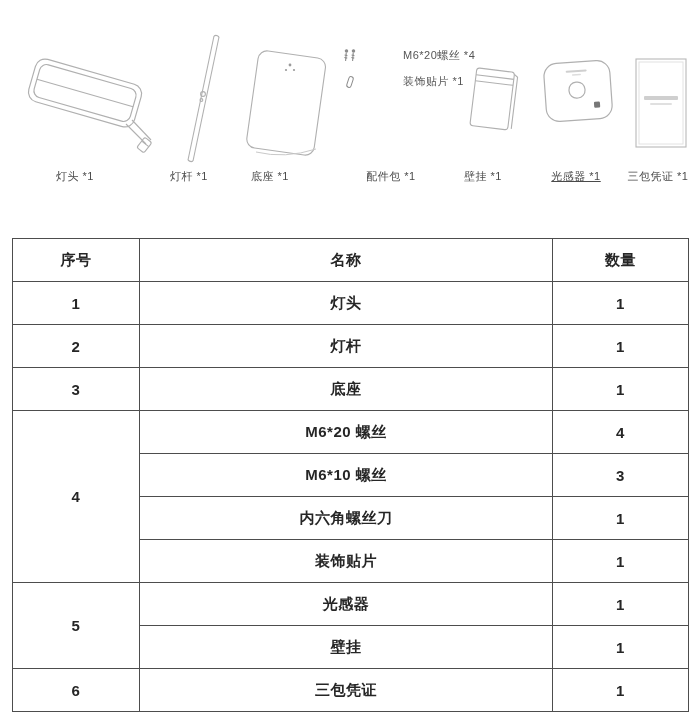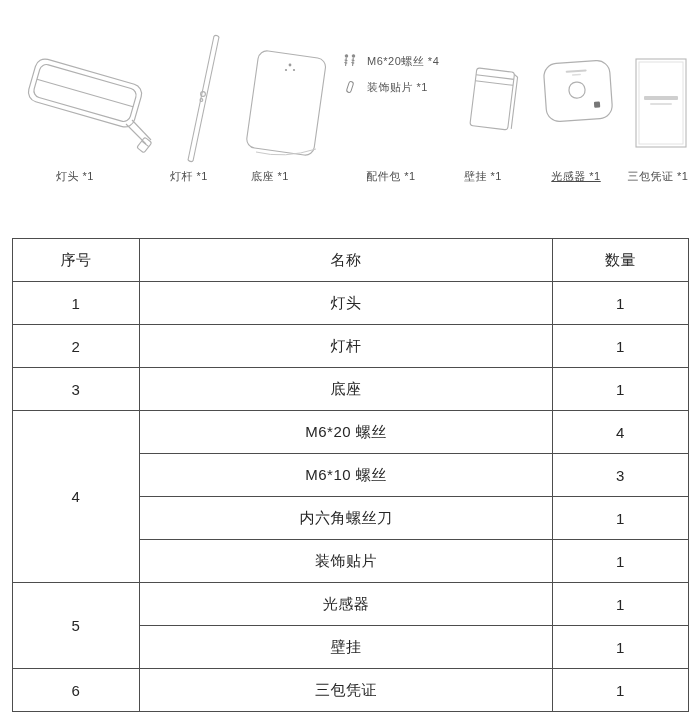--- a/index.html
+++ b/index.html
@@ -3,28 +3,28 @@
 <meta charset="utf-8">
 <style>
   html,body{margin:0;padding:0;background:#fff;}
   .page{position:relative;width:695px;height:712px;background:#ffffff;
         font-family:"Liberation Sans","DejaVu Sans",sans-serif;overflow:hidden;}
   svg{display:block;}
   .ill{position:absolute;}
   .caption{position:absolute;top:169px;font-size:11px;color:#4a4a4a;
            text-align:center;letter-spacing:.5px;white-space:nowrap;}
   .acc-list{position:absolute;left:342px;top:48px;}
-  .acc-row{display:flex;align-items:center;height:26px;}
+  .acc-row{display:flex;align-items:flex-start;height:26px;gap:36px;}
   .acc-icon{width:16px;height:16px;margin-right:9px;flex:none;}
   .acc-label{font-size:11px;color:#555555;letter-spacing:.5px;white-space:nowrap;}
   table.packing{position:absolute;left:12px;top:238px;width:676px;
                 border-collapse:collapse;table-layout:fixed;}
   table.packing td{border:1px solid #4d4d4d;height:42px;padding:0;
                    text-align:center;vertical-align:middle;
-                   font-size:15px;font-weight:400;color:#262626;letter-spacing:.5px;}
+                   font-size:15px;font-weight:700;color:#262626;letter-spacing:.5px;}
   td.seq-span{vertical-align:top;line-height:43px;}
 </style>
 </head>
 <body>
 
 <div class="page">
 
   <div>
 
     <svg class="ill" style="left:10px;top:53px;" width="152" height="106" viewBox="0 0 152 106">

